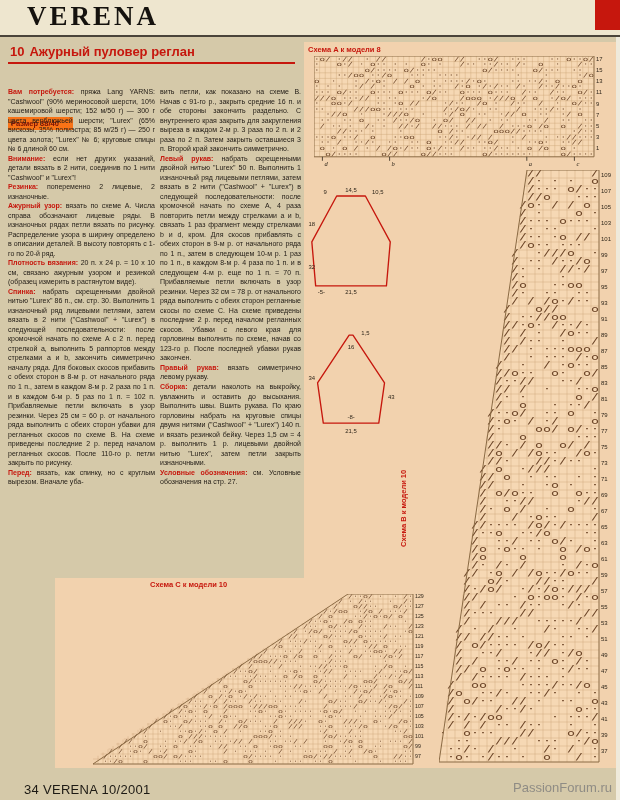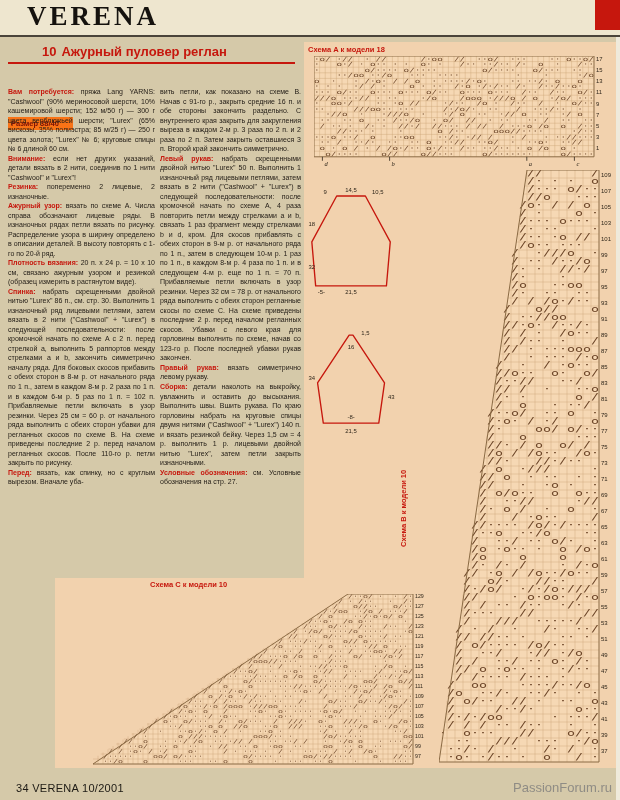--- a/index.html
+++ b/index.html
@@ -3,21 +3,21 @@
 <meta charset="utf-8">
 <style>
   *{margin:0;padding:0;box-sizing:border-box;}
   html,body{width:620px;height:800px;}
   body{font-family:"Liberation Sans",sans-serif;background:#b8b09c;}
   #page{position:relative;width:620px;height:800px;background:#d5c9a9;overflow:hidden;}
   .right-margin{position:absolute;right:0;top:0;width:4px;height:800px;background:#efeadb;z-index:1;}
   .header{position:absolute;left:0;top:0;width:620px;height:37px;background:#eee6cf;border-bottom:2px solid #4a443a;z-index:2;}
   .logo{position:absolute;left:10px;top:1px;font-family:"Liberation Serif",serif;font-size:27px;font-weight:700;letter-spacing:3px;color:#15120e;margin-left:17px;}
   .corner{position:absolute;right:0;top:0;width:25px;height:30px;background:#c6170d;z-index:3;}
-  .title-row{position:absolute;left:10px;top:44px;font-size:13px;font-weight:700;color:#c6170d;white-space:nowrap;margin-left:32px;}
+  .title-row{position:absolute;left:10px;top:44px;font-size:13px;font-weight:700;color:#c6170d;white-space:nowrap;}
   .title-row .num{margin-right:5px;}
   .title-underline{position:absolute;left:8px;top:62px;width:287px;height:2px;background:#c6170d;}
   .size-bar{position:absolute;left:8px;top:69px;background:#f97316;color:#7d1206;font-size:7.5px;font-weight:700;padding:2px 14px 2px 3px;margin-top:48px;}
   .col{position:absolute;top:87px;font-size:7px;line-height:1.36;text-align:justify;color:#262019;}
   .col p{margin:0;}
   #col1{left:8px;width:147px;height:488px;overflow:hidden;}
   #col2{left:160px;width:141px;height:488px;overflow:hidden;}
   .rh{color:#c6170d;font-weight:700;}
   .panel{position:absolute;background:#f2d2ae;}
   #panel-right{left:304px;top:42px;width:312px;height:726px;}
@@ -26,21 +26,21 @@
   #label-a{left:308px;top:45px;}
   #label-b{left:399px;top:547px;transform:rotate(-90deg);transform-origin:0 0;}
   #label-c{left:150px;top:580px;text-align:right;}
   .chart-svg{position:absolute;z-index:3;}
   #chartA{left:314px;top:56px;}
   #chartB{left:439px;top:170px;}
   #chartC{left:93px;top:594px;}
   .sch{position:absolute;z-index:3;}
   #sch1{left:308px;top:180px;}
   #sch2{left:308px;top:326px;}
-  .footer-left{position:absolute;left:16px;top:782px;font-size:11px;color:#1d1a14;letter-spacing:0.3px;}
+  .footer-left{position:absolute;left:24px;top:782px;font-size:13px;color:#1d1a14;letter-spacing:0.3px;}
   .footer-right{position:absolute;right:8px;top:780px;font-size:13px;color:#8f8c85;}
 </style>
 </head>
 <body>
 
 <div id="page">
   <div class="right-margin"></div>
 
   <div class="header">
     <div class="logo">VERENA</div>
@@ -67,21 +67,21 @@
     <p><b class="rh"></b><span>вить петли, как показано на схеме B. Начав с 91-го р., закрыть средние 16 п. и обе стороны закончить раздельно. С внутреннего края закрыть для закругления выреза в каждом 2-м р. 3 раза по 2 п. и 2 раза по 2 п. Затем закрыть оставшиеся 3 п. Второй край закончить симметрично.</span></p>
     <p><b class="rh">Левый рукав:</b> <span>набрать скрещенными двойной нитью "Lurex" 50 п. Выполнить 1 изнаночный ряд лицевыми петлями, затем вязать в 2 нити ("Cashwool" + "Lurex") в следующей последовательности: после кромочной начать по схеме A, 4 раза повторить петли между стрелками a и b, связать 1 раз фрагмент между стрелками b и d, кром. Для скосов прибавлять с обеих сторон в 9-м р. от начального ряда по 1 п., затем в следующем 10-м р. 1 раз по 1 п., в каждом 8-м р. 4 раза по 1 п. и в следующем 4-м р. еще по 1 п. = 70 п. Прибавляемые петли включать в узор резинки. Через 32 см = 78 р. от начального ряда выполнить с обеих сторон регланные скосы по схеме C. На схеме приведены последние 2 р. перед началом регланных скосов. Убавки с левого края для горловины выполнить по схеме, начав со 123-го р. После последней убавки рукав закончен.</span></p>
     <p><b class="rh">Правый рукав:</b> <span>вязать симметрично левому рукаву.</span></p>
     <p><b class="rh">Сборка:</b> <span>детали наколоть на выкройку, увлажнить и оставить до высыхания. Выполнить швы. Вшить рукава. По краю горловины набрать на круговые спицы двумя нитями ("Cashwool" + "Lurex") 140 п. и вязать резинкой бейку. Через 1,5 см = 4 р. выполнить 1 р. лицевыми двойной нитью "Lurex", затем петли закрыть изнаночными.</span></p>
     <p><b class="rh">Условные обозначения:</b> <span>см. Условные обозначения на стр. 27.</span></p>
   </div>
 
   <div class="panel" id="panel-right"></div>
   <div class="panel" id="panel-c"></div>
 
-  <div class="chart-label" id="label-a">Схема A к модели 18</div>
+  <div class="chart-label" id="label-a">Схема A к модели 8</div>
   <div class="chart-label vert" id="label-b">Схема B к модели 10</div>
   <div class="chart-label" id="label-c">Схема C к модели 10</div>
 
   <svg id="chartA" class="chart-svg" width="295" height="111.8" viewBox="0 0 295 111.8">
       <polygon points="0,0 280,0 280,100.8 0,100.8" fill="#f6d8b4" stroke="none"></polygon>
       <path d="M0.0 5.6H280M0.0 11.2H280M0.0 16.8H280M0.0 22.4H280M0.0 28.0H280M0.0 33.6H280M0.0 39.2H280M0.0 44.8H280M0.0 50.4H280M0.0 56.0H280M0.0 61.6H280M0.0 67.2H280M0.0 72.8H280M0.0 78.4H280M0.0 84.0H280M0.0 89.6H280M0.0 95.2H280M5.6 0.0V100.8M11.2 0.0V100.8M16.8 0.0V100.8M22.4 0.0V100.8M28.0 0.0V100.8M33.6 0.0V100.8M39.2 0.0V100.8M44.8 0.0V100.8M50.4 0.0V100.8M56.0 0.0V100.8M61.6 0.0V100.8M67.2 0.0V100.8M72.8 0.0V100.8M78.4 0.0V100.8M84.0 0.0V100.8M89.6 0.0V100.8M95.2 0.0V100.8M100.8 0.0V100.8M106.4 0.0V100.8M112.0 0.0V100.8M117.6 0.0V100.8M123.2 0.0V100.8M128.8 0.0V100.8M134.4 0.0V100.8M140.0 0.0V100.8M145.6 0.0V100.8M151.2 0.0V100.8M156.8 0.0V100.8M162.4 0.0V100.8M168.0 0.0V100.8M173.6 0.0V100.8M179.2 0.0V100.8M184.8 0.0V100.8M190.4 0.0V100.8M196.0 0.0V100.8M201.6 0.0V100.8M207.2 0.0V100.8M212.8 0.0V100.8M218.4 0.0V100.8M224.0 0.0V100.8M229.6 0.0V100.8M235.2 0.0V100.8M240.8 0.0V100.8M246.4 0.0V100.8M252.0 0.0V100.8M257.6 0.0V100.8M263.2 0.0V100.8M268.8 0.0V100.8M274.4 0.0V100.8" stroke="#c9a273" stroke-width="0.4" fill="none"></path>
       <text x="0" y="4.5" font-size="5.9" font-family="DejaVu Sans Mono, monospace" fill="#6b4426" textLength="280" lengthAdjust="spacingAndGlyphs" xml:space="preserve">·o/&nbsp;·//&nbsp;&nbsp;·&nbsp;//&nbsp;&nbsp;&nbsp;&nbsp;&nbsp;&nbsp;/·oo&nbsp;&nbsp;//&nbsp;&nbsp;··o/&nbsp;&nbsp;···&nbsp;&nbsp;&nbsp;&nbsp;··&nbsp;o··o/</text>
       <text x="0" y="10.1" font-size="5.9" font-family="DejaVu Sans Mono, monospace" fill="#6b4426" textLength="280" lengthAdjust="spacingAndGlyphs" xml:space="preserve">·&nbsp;&nbsp;&nbsp;o·/&nbsp;·&nbsp;o··&nbsp;·&nbsp;·&nbsp;&nbsp;o·&nbsp;·&nbsp;&nbsp;&nbsp;/··&nbsp;··/··&nbsp;/·&nbsp;&nbsp;o&nbsp;&nbsp;·&nbsp;&nbsp;&nbsp;/··</text>
       <text x="0" y="15.7" font-size="5.9" font-family="DejaVu Sans Mono, monospace" fill="#6b4426" textLength="280" lengthAdjust="spacingAndGlyphs" xml:space="preserve">·&nbsp;&nbsp;&nbsp;&nbsp;&nbsp;&nbsp;&nbsp;&nbsp;o/····&nbsp;o/····&nbsp;&nbsp;&nbsp;&nbsp;&nbsp;&nbsp;&nbsp;&nbsp;o/····&nbsp;&nbsp;&nbsp;o/···&nbsp;&nbsp;··&nbsp;&nbsp;</text>
       <text x="0" y="21.3" font-size="5.9" font-family="DejaVu Sans Mono, monospace" fill="#6b4426" textLength="280" lengthAdjust="spacingAndGlyphs" xml:space="preserve">&nbsp;&nbsp;&nbsp;&nbsp;··/oo&nbsp;··/o&nbsp;&nbsp;&nbsp;···&nbsp;&nbsp;····&nbsp;&nbsp;&nbsp;&nbsp;&nbsp;&nbsp;&nbsp;&nbsp;&nbsp;&nbsp;·&nbsp;&nbsp;&nbsp;&nbsp;·&nbsp;&nbsp;&nbsp;&nbsp;&nbsp;·/o</text>

